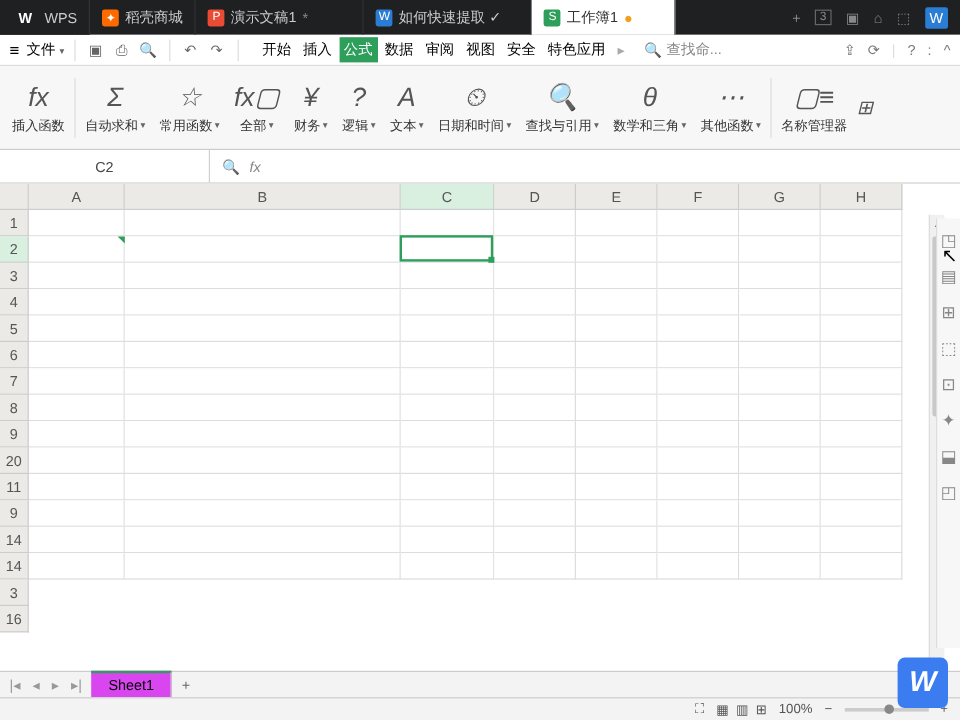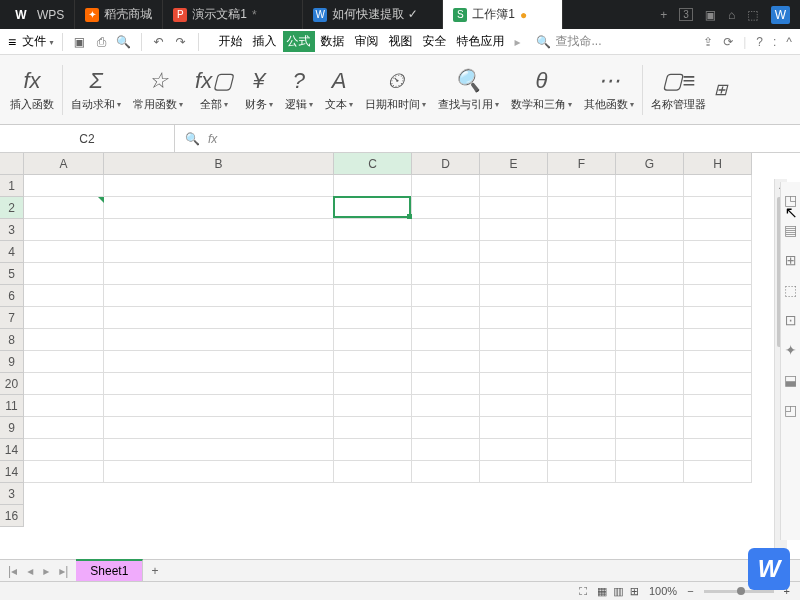--- a/index.html
+++ b/index.html
@@ -43,21 +43,21 @@
 .cell-selected::after{content:"";position:absolute;right:-3px;bottom:-3px;width:5px;height:5px;background:#2e9e5b}
 .cell-corner{position:absolute;width:0;height:0;border-left:6px solid transparent;border-top:6px solid #2e9e5b;z-index:4}
 .vscroll{position:absolute;right:13px;top:179px;width:13px;height:380px;background:#f0f0f0;border-left:1px solid #ddd}
 .vscroll-thumb{position:absolute;top:18px;left:2px;width:9px;height:150px;background:#c8c8c8;border-radius:2px}
 .vscroll-arrow{position:absolute;left:0;width:13px;height:14px;display:flex;align-items:center;justify-content:center;font-size:8px;color:#666}
 .sidepanel{position:absolute;right:0;top:179px;width:13px;height:400px;display:flex;flex-direction:column;gap:14px;align-items:center;padding-top:10px}
 .sidepanel span{color:#888;font-size:14px;cursor:pointer}
 .sheet-tabs{position:absolute;bottom:19px;left:0;right:0;height:22px;background:#f3f3f3;border-top:1px solid #ccc;display:flex;align-items:center;font-size:12px}
 .sheet-nav{display:flex;padding:0 4px;gap:2px}
 .sheet-nav span{padding:0 4px;color:#999;cursor:pointer}
-.sheet-tab{height:22px;padding:0 14px;background:#f0abfc;border-right:1px solid #ccc;border-top:2px solid #2e9e5b;display:flex;align-items:center;margin-top:-1px}
+.sheet-tab{height:22px;padding:0 14px;background:#d946ef;border-right:1px solid #ccc;border-top:2px solid #2e9e5b;display:flex;align-items:center;margin-top:-1px}
 .sheet-add{padding:0 8px;color:#666;cursor:pointer}
 .statusbar{position:absolute;bottom:0;left:0;right:0;height:19px;background:#f3f3f3;border-top:1px solid #ccc;display:flex;align-items:center;justify-content:flex-end;padding:0 10px;gap:10px;font-size:11px;color:#555}
 .statusbar .view-icons{display:flex;gap:6px}
 .watermark{position:absolute;right:10px;bottom:10px;display:flex;align-items:center;gap:6px;z-index:100}
 .watermark-logo{width:42px;height:42px;background:#3b7df0;border-radius:6px;display:flex;align-items:center;justify-content:center;color:#fff;font-size:24px;font-weight:bold;font-style:italic}
 .watermark-text{font-size:22px;font-weight:bold;color:#444}
 .cursor-img{position:absolute;right:2px;top:203px;z-index:200;font-size:16px;pointer-events:none}
 </style>
 </head>
 <body>

